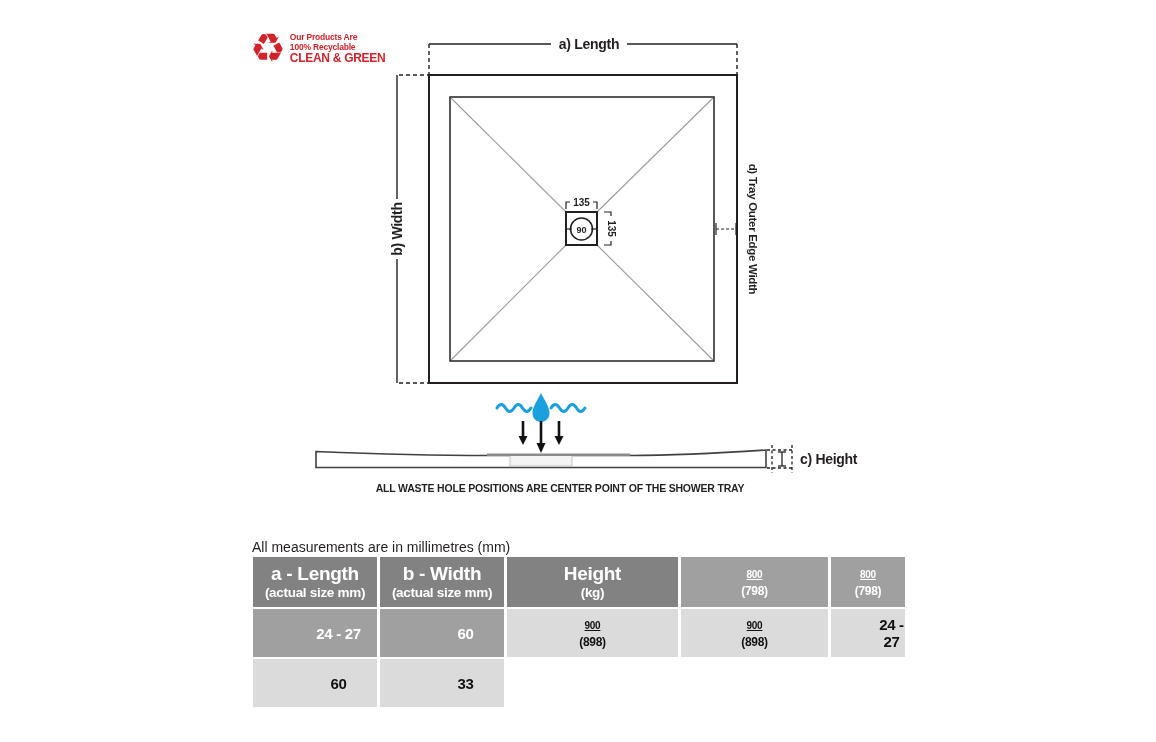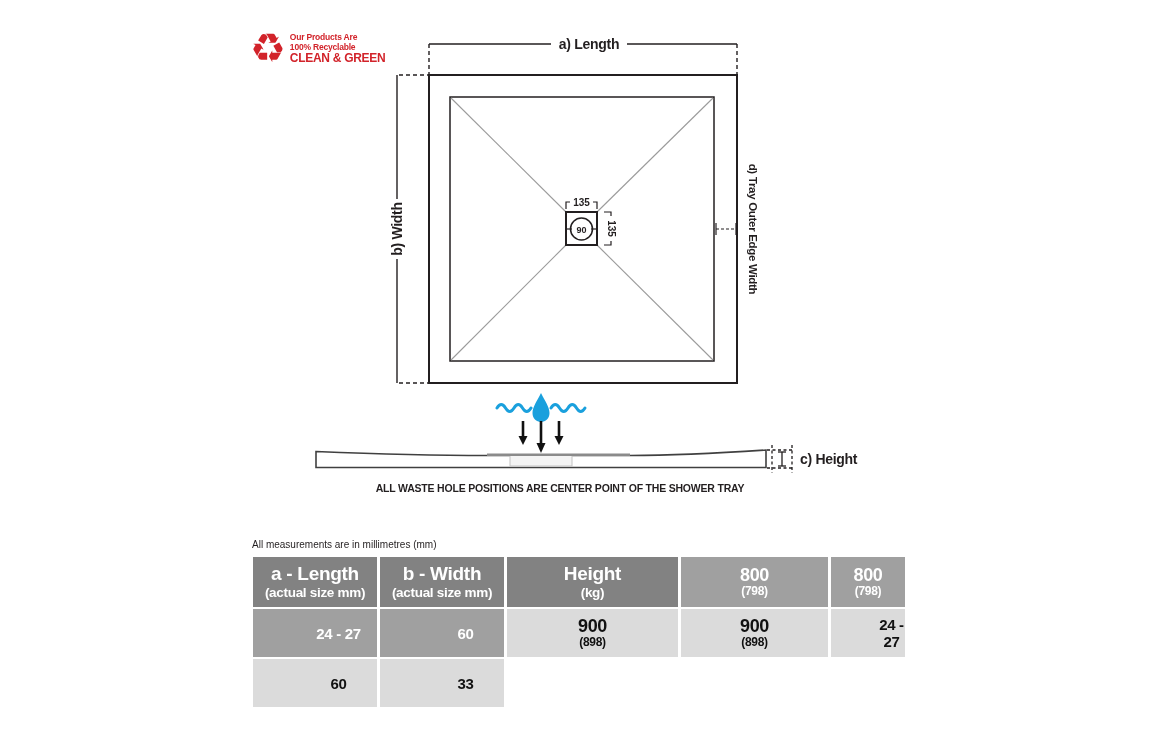--- a/index.html
+++ b/index.html
@@ -17,35 +17,35 @@
 
   
   #diagram { left:0; top:0; }
   text { fill:#231f20; font-family:"Liberation Sans", sans-serif; font-weight:bold; }
   .dimtext { font-size:14px; letter-spacing:-0.3px; }
   .dimtext-sm { font-size:11.5px; letter-spacing:-0.3px; }
   .meas { font-size:10px; }
   .caption { font-size:10.5px; font-weight:bold; letter-spacing:-0.2px; }
 
   
-  #note { left:252px; top:539px; font-size:10px; color:#231f20; }
+  #note { left:252px; top:539px; font-size:14px; color:#231f20; }
 
   
   #spec { left:253px; top:557px; width:744px; display:grid;
           grid-template-columns:124px 124px 171px 147px 74px;
           grid-template-rows:50px 48px 48px; column-gap:3px; row-gap:2px;
           background:#fff; }
   .cell { display:flex; flex-direction:column; align-items:center; justify-content:center;
           text-align:center; letter-spacing:-0.3px; }
   .th { background:#828282; color:#ffffff; }
   .th-title { font-size:19px; font-weight:bold; line-height:22px; }
   .th-sub { font-size:13.5px; font-weight:bold; line-height:16px; }
   .r1 { background:#a0a0a0; color:#ffffff; }
   .r2 { background:#dbdbdb; color:#111111; }
-  .td-main { font-size:18px; font-weight:bold; line-height:18px; }
+  .td-main { font-size:10px; font-weight:bold; line-height:18px;text-decoration:underline; }
   .td-sub { font-size:12px; font-weight:bold; line-height:15px; }
   .single { font-size:15px; font-weight:bold;padding-left:47px; }
 </style>
 </head>
 <body>
 
 <div id="stage">
 
   <div id="badge" class="abs">
     <div class="glyph">♻</div>

